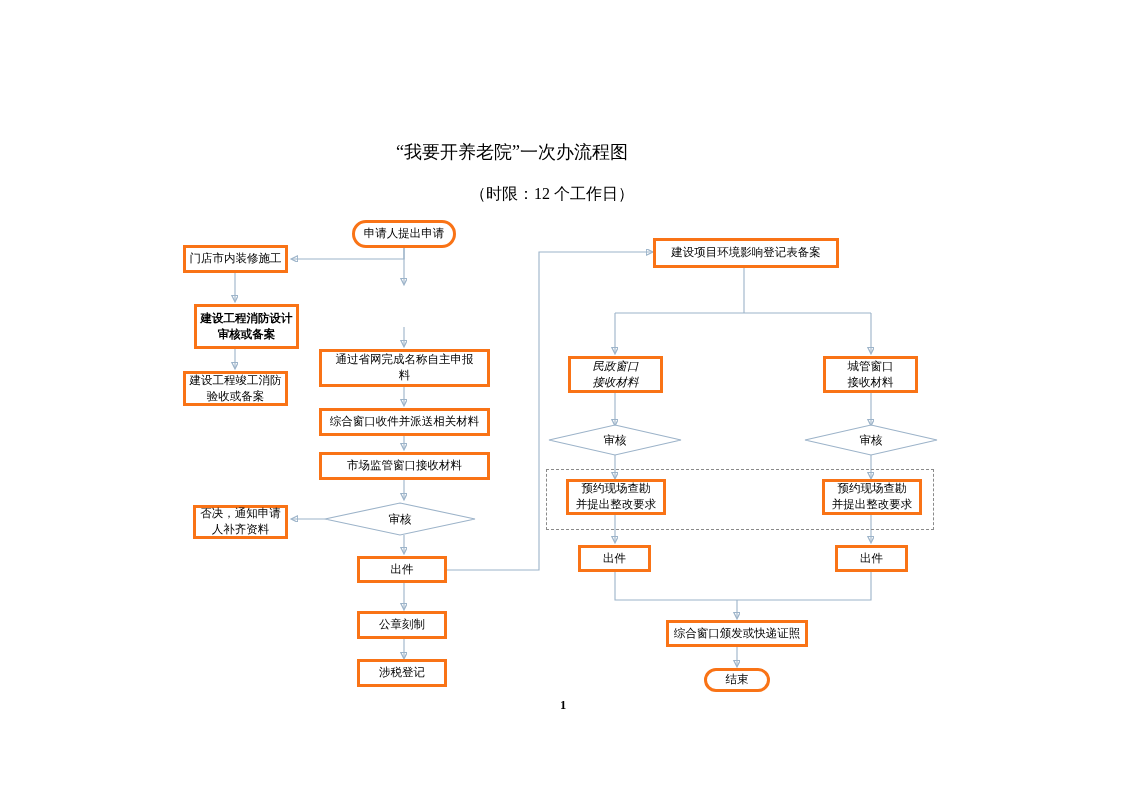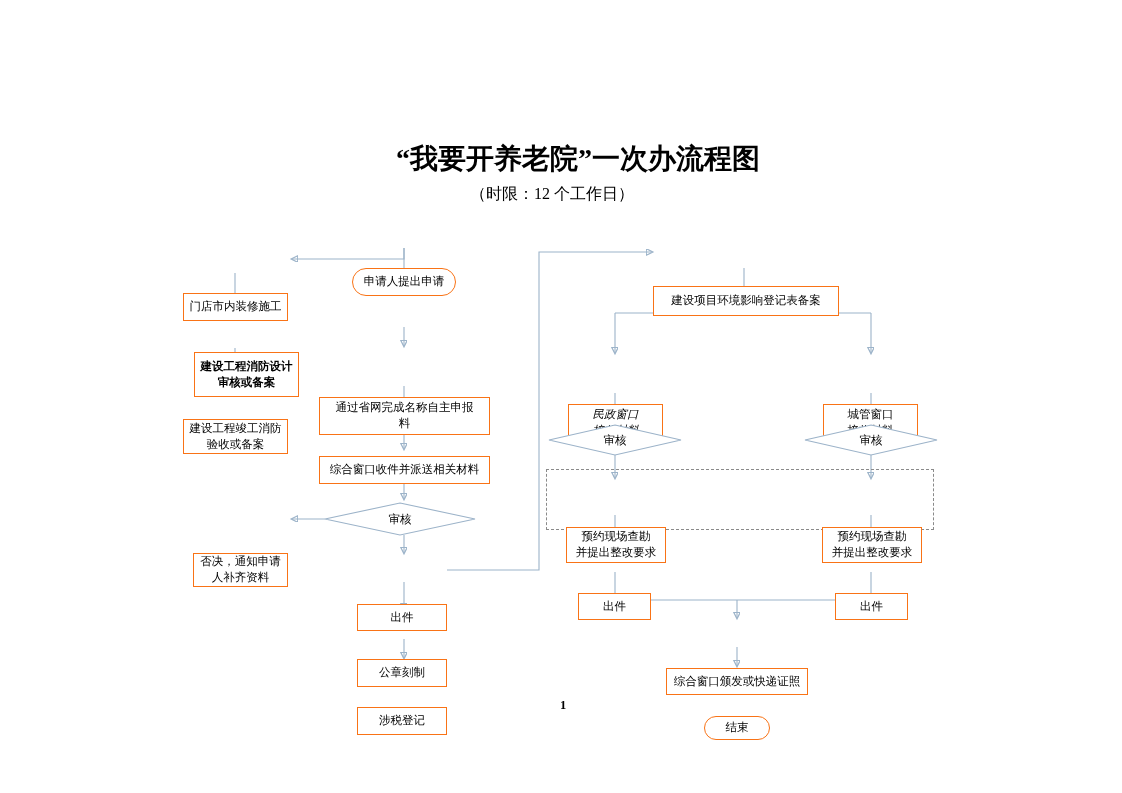--- a/index.html
+++ b/index.html
@@ -25,22 +25,22 @@
     top: 99px;
     font-size: 18.5px;
     font-weight: bold;
     letter-spacing: 0.5px;
     white-space: nowrap;
   }
   .doc-title {
     position: absolute;
     left: 396px;
     top: 140px;
-    font-size: 28px;
-    font-weight: bold;
+    font-size: 18px;
+    font-weight: normal;
     white-space: nowrap;
   }
   .doc-subtitle {
     position: absolute;
     left: 470px;
     top: 184px;
     font-size: 16px;
     white-space: nowrap;
     font-family: Liberation Serif, serif;
   }
@@ -57,32 +57,31 @@
   .flow {
     position: absolute;
     left: 0;
     top: 0;
     width: 1122px;
     height: 793px;
   }
   .node {
     position: absolute;
     box-sizing: border-box;
-    border: 1px solid #f97316;
+    border: 3px solid #f97316;
     background: #ffffff;
     display: flex;
     align-items: center;
     justify-content: center;
     text-align: center;
     font-size: 11.5px;
     line-height: 1.38;
     font-family: "Liberation Serif", "DejaVu Serif", serif;
     color: #000000;
     padding: 1px 3px;
-    margin-top: 48px;
   }
   .node.rounded {
     border-radius: 999px;
   }
   .dashed-group {
     position: absolute;
     box-sizing: border-box;
     border: 1.4px dashed #8a8a8a;
     background: transparent;
   }
@@ -201,20 +200,21 @@
 
     <div class="node" style="left:183px; top:371px; width:105px; height:35px; white-space:pre-line;">建设工程竣工消防
 验收或备案</div>
 
 
     <div class="node" style="left:319px; top:349px; width:171px; height:38px; white-space:pre-line;">通过省网完成名称自主申报
 料</div>
 
     <div class="node" style="left:319px; top:408px; width:171px; height:28px;">综合窗口收件并派送相关材料</div>
 
+    <div class="node" style="left:319px; top:452px; width:171px; height:28px;">市场监管窗口接收材料</div>
 
     <div class="diamond-wrap" style="left:325px; top:503px; width:150px; height:32px;">
       <svg width="150" height="32" viewBox="0 0 150 32">
         <polygon points="75,0 150,16 75,32 0,16"></polygon>
       </svg>
       <div class="diamond-label">审核</div>
     </div>
 
     <div class="node" style="left:193px; top:505px; width:95px; height:34px; white-space:pre-line;">否决，通知申请
 人补齐资料</div>

